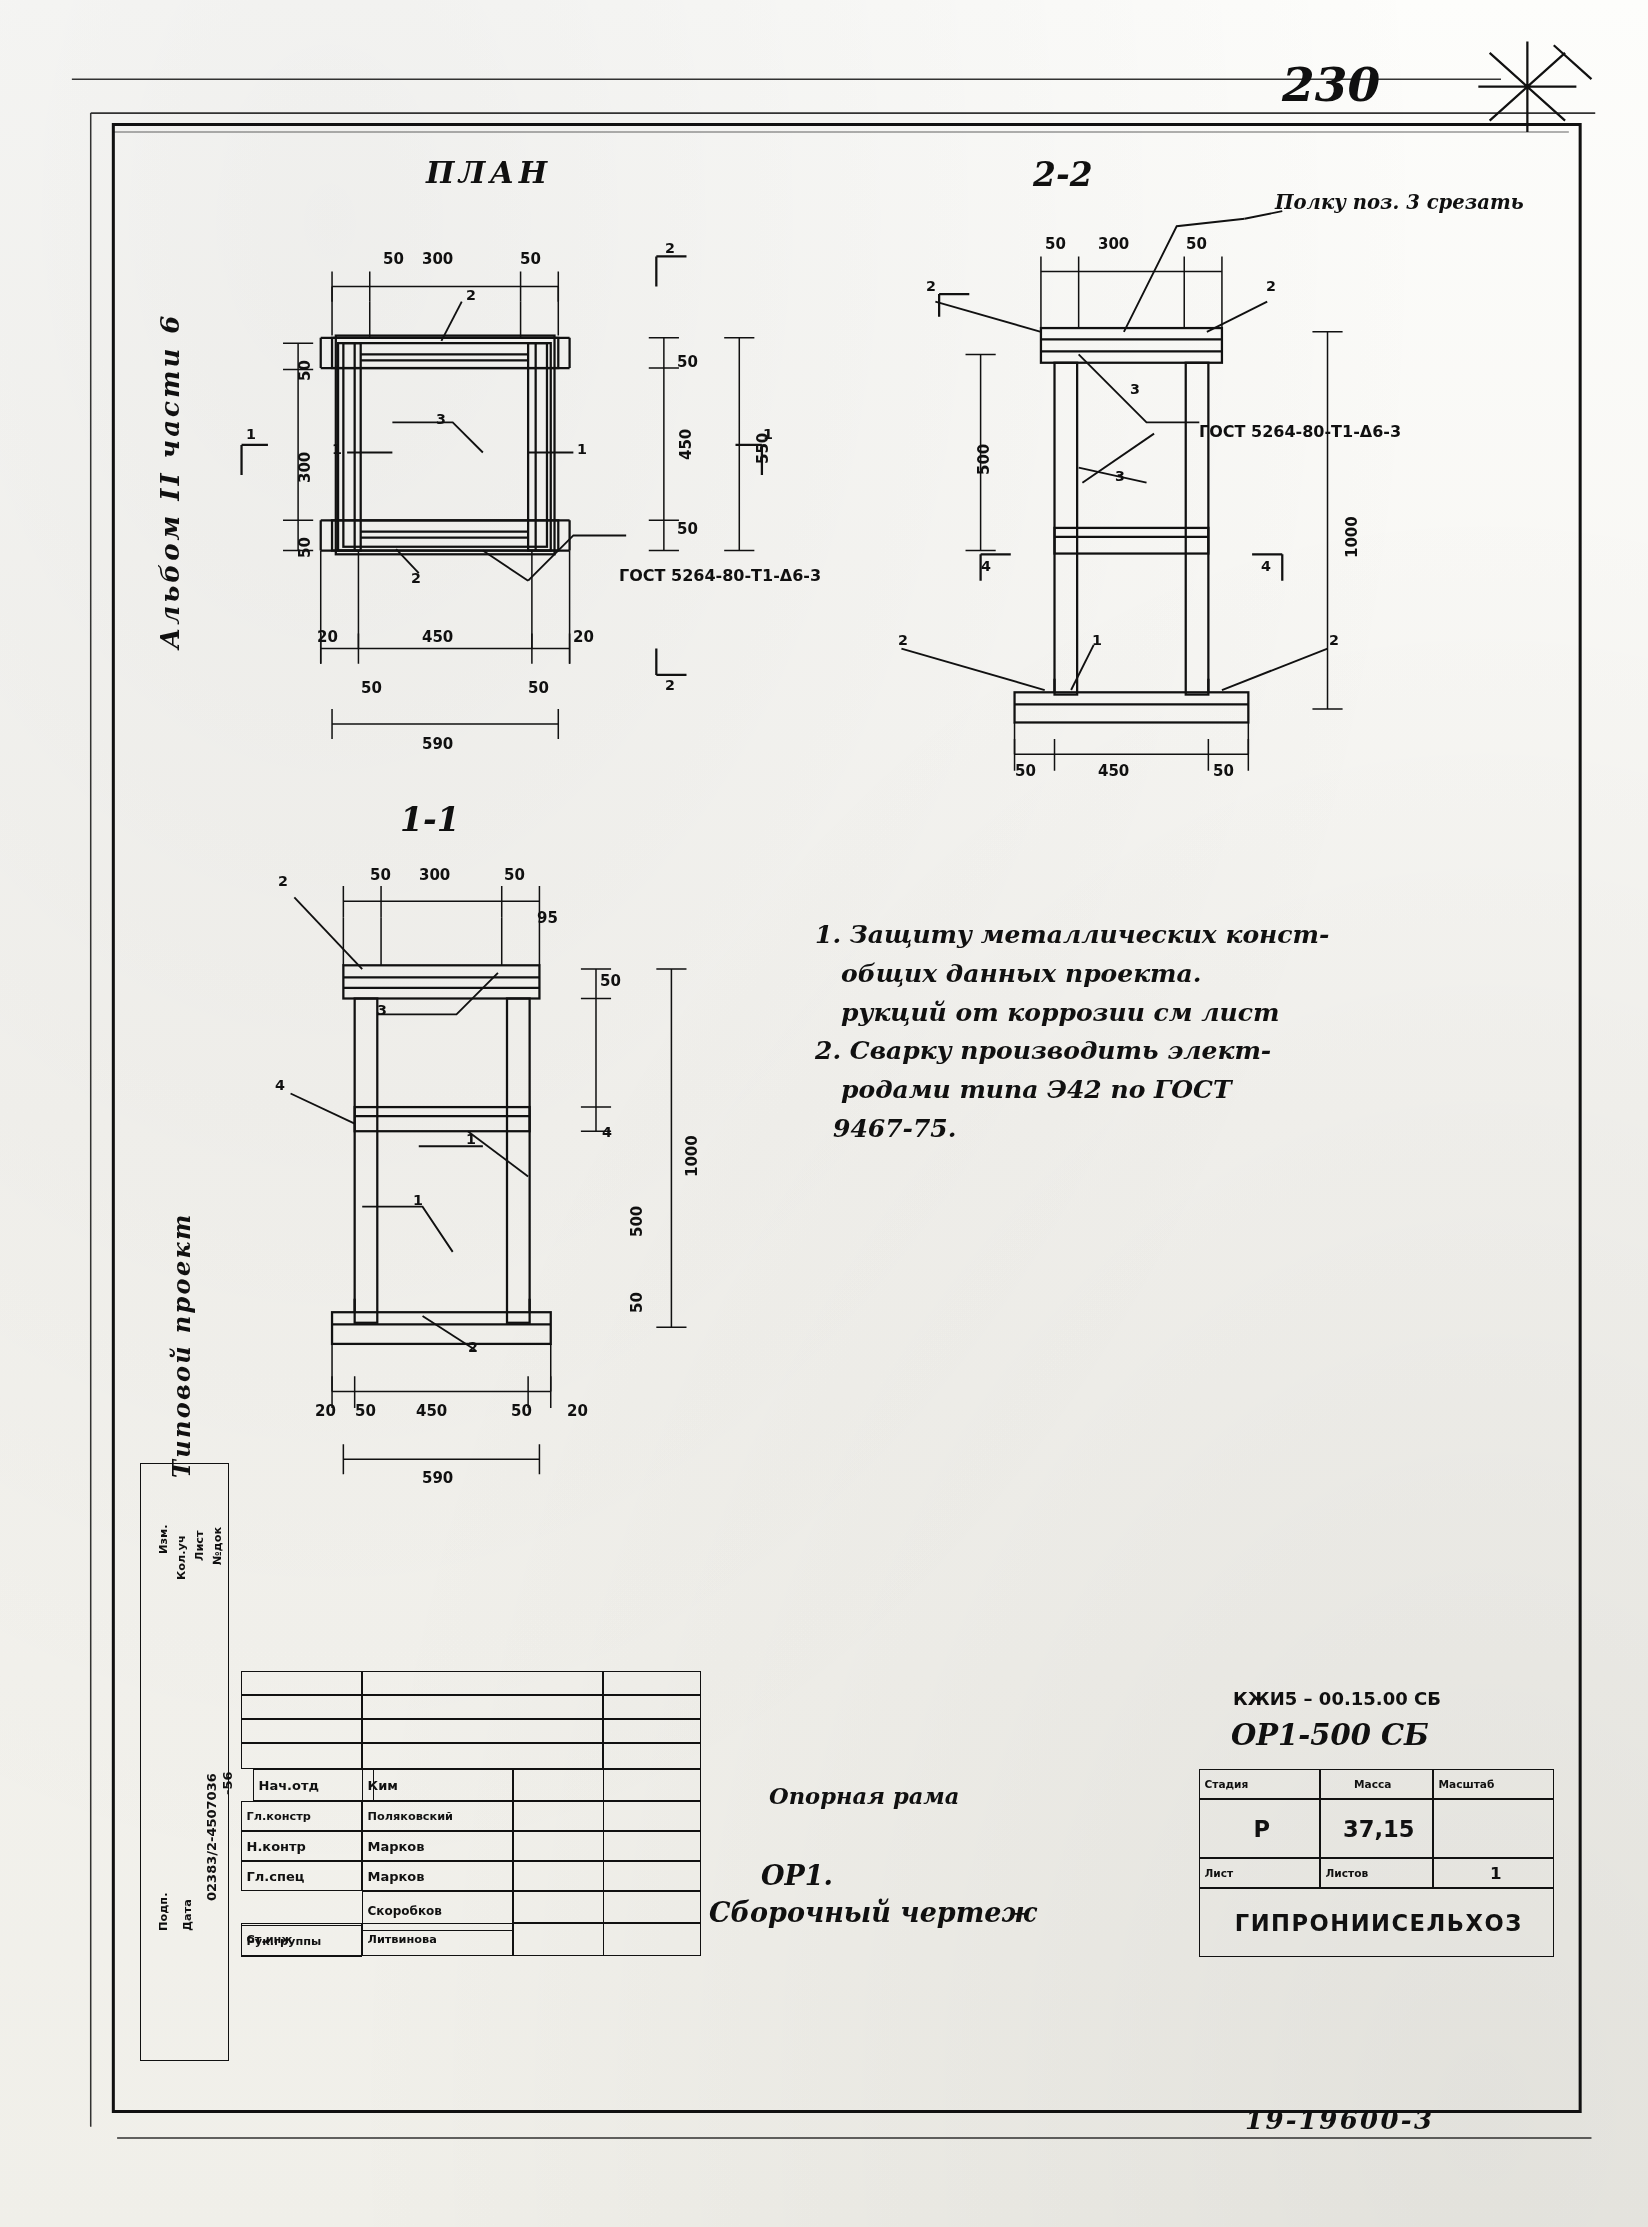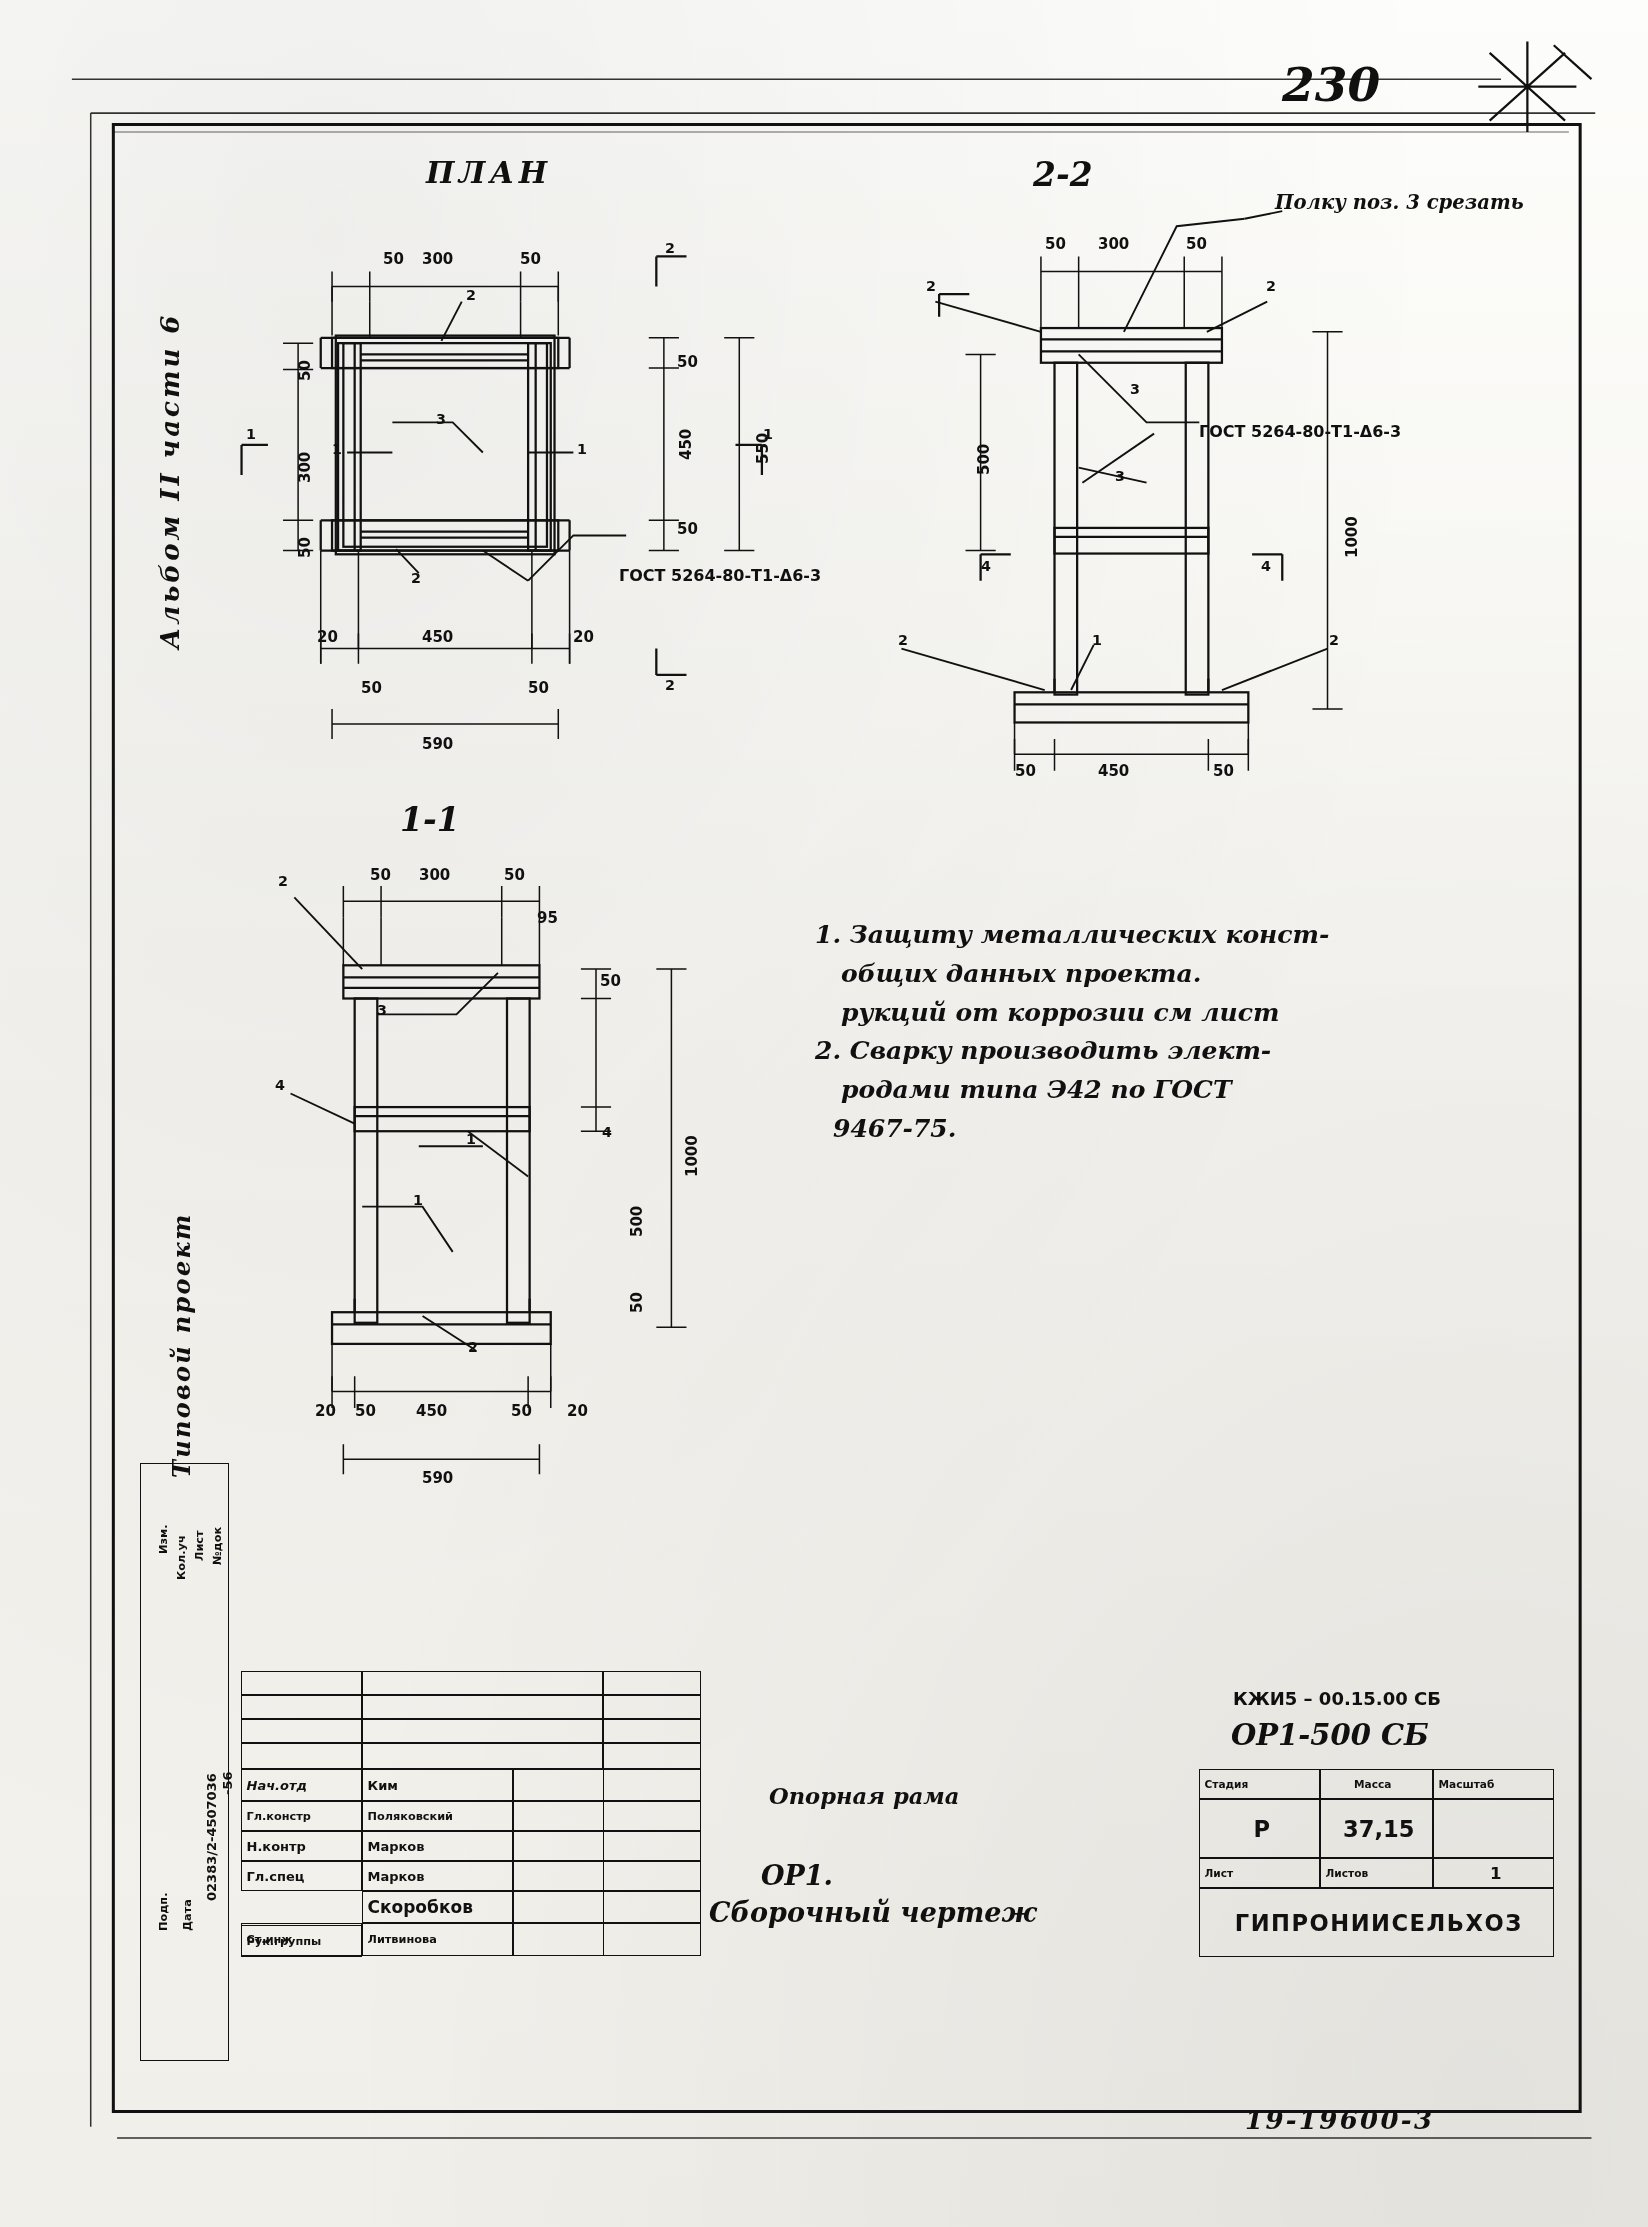--- a/index.html
+++ b/index.html
@@ -304,42 +304,42 @@
       <div class="cell" style="left:362px;top:24px;width:98px;height:24px;"></div>
       <div class="cell" style="left:0;top:48px;width:121px;height:24px;"></div>
       <div class="cell" style="left:121px;top:48px;width:241px;height:24px;"></div>
       <div class="cell" style="left:362px;top:48px;width:98px;height:24px;"></div>
       <div class="cell" style="left:0;top:72px;width:121px;height:26px;"></div>
       <div class="cell" style="left:121px;top:72px;width:241px;height:26px;"></div>
       <div class="cell" style="left:362px;top:72px;width:98px;height:26px;"></div>
     </div>
 
     <div style="position:absolute;left:0;top:98px;width:460px;height:189px;">
-      <div class="cell" style="left:0;top:0;width:121px;height:32px;font-style:italic;">Нач.отд</div>
+      <div class="cell" style="left:12px;top:0;width:121px;height:32px;">Нач.отд</div>
       <div class="cell" style="left:121px;top:0;width:151px;height:32px;">Ким</div>
       <div class="cell" style="left:272px;top:0;width:91px;height:32px;"></div>
       <div class="cell" style="left:362px;top:0;width:98px;height:32px;"></div>
 
       <div class="cell" style="left:0;top:32px;width:121px;height:30px;font-size:11.3px;">Гл.констр</div>
       <div class="cell" style="left:121px;top:32px;width:151px;height:30px;font-size:11.3px;">Поляковский</div>
       <div class="cell" style="left:272px;top:32px;width:91px;height:30px;"></div>
       <div class="cell" style="left:362px;top:32px;width:98px;height:30px;"></div>
 
       <div class="cell" style="left:0;top:62px;width:121px;height:30px;">Н.контр</div>
       <div class="cell" style="left:121px;top:62px;width:151px;height:30px;">Марков</div>
       <div class="cell" style="left:272px;top:62px;width:91px;height:30px;"></div>
       <div class="cell" style="left:362px;top:62px;width:98px;height:30px;"></div>
 
       <div class="cell" style="left:0;top:92px;width:121px;height:30px;">Гл.спец</div>
       <div class="cell" style="left:121px;top:92px;width:151px;height:30px;">Марков</div>
       <div class="cell" style="left:272px;top:92px;width:91px;height:30px;"></div>
       <div class="cell" style="left:362px;top:92px;width:98px;height:30px;"></div>
 
       <div class="cell" style="left:0;top:122px;width:121px;height:32px;font-size:11.3px;margin-top:34px;">Рук.группы</div>
-      <div class="cell" style="left:121px;top:122px;width:151px;height:32px;font-size:17px;text-align:right;">Скоробков</div>
+      <div class="cell" style="left:121px;top:122px;width:151px;height:40px;font-size:12px;text-align:right;">Скоробков</div>
       <div class="cell" style="left:272px;top:122px;width:91px;height:32px;"></div>
       <div class="cell" style="left:362px;top:122px;width:98px;height:32px;"></div>
 
       <div class="cell" style="left:0;top:154px;width:121px;height:33px;font-size:11.3px;">Ст.инж</div>
       <div class="cell" style="left:121px;top:154px;width:151px;height:33px;font-size:11.3px;">Литвинова</div>
       <div class="cell" style="left:272px;top:154px;width:91px;height:33px;"></div>
       <div class="cell" style="left:362px;top:154px;width:98px;height:33px;"></div>
     </div>
 
     <div class="ink ttl" style="position:absolute;left:528px;top:112px;">Опорная рама</div>

